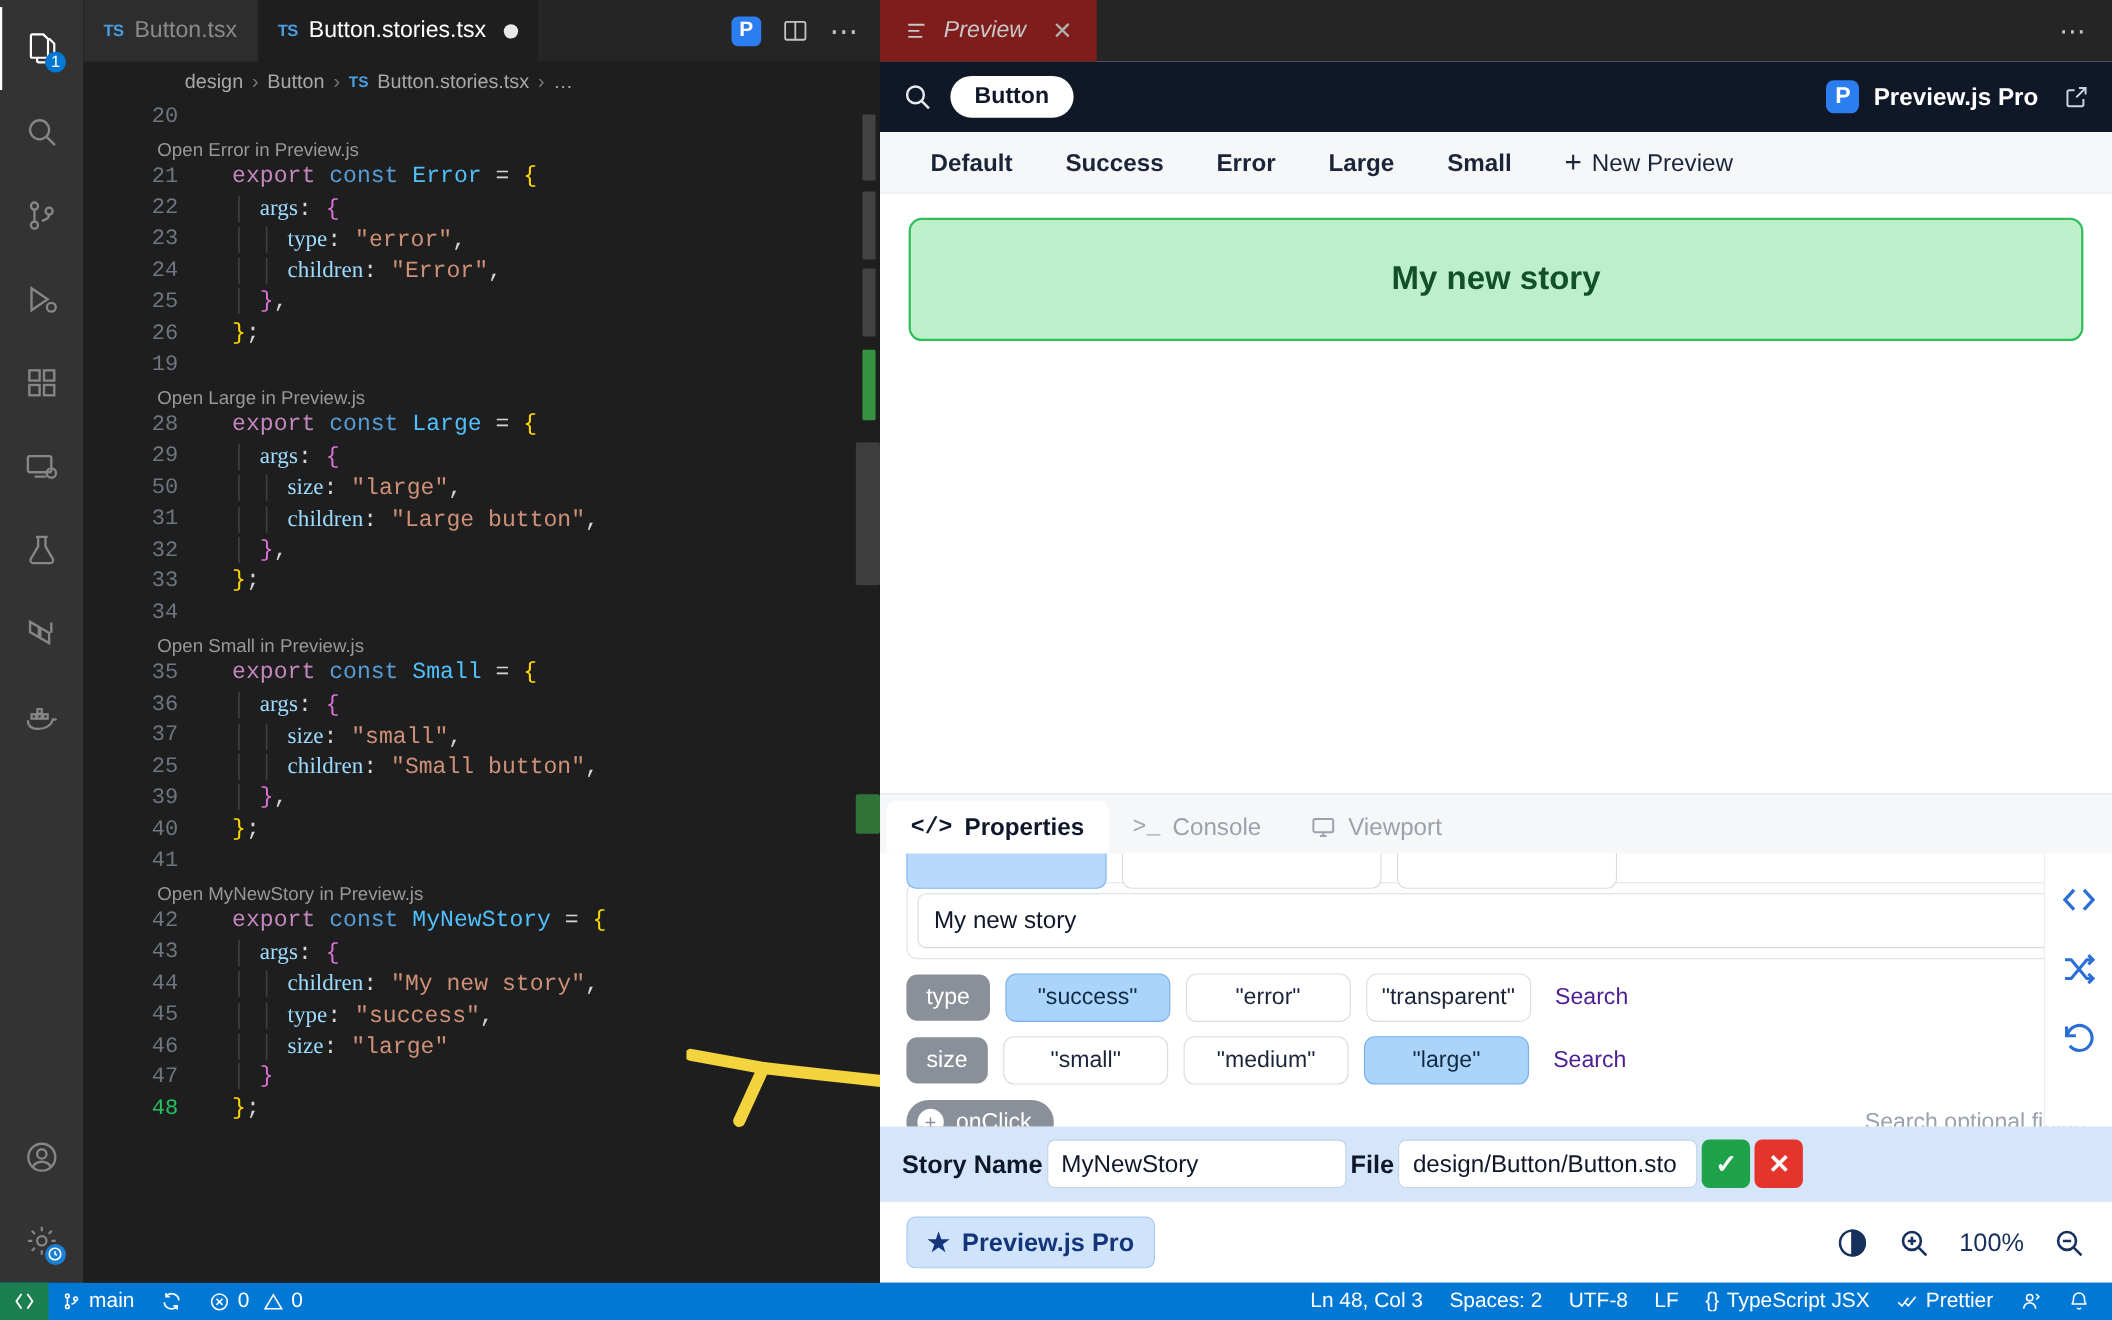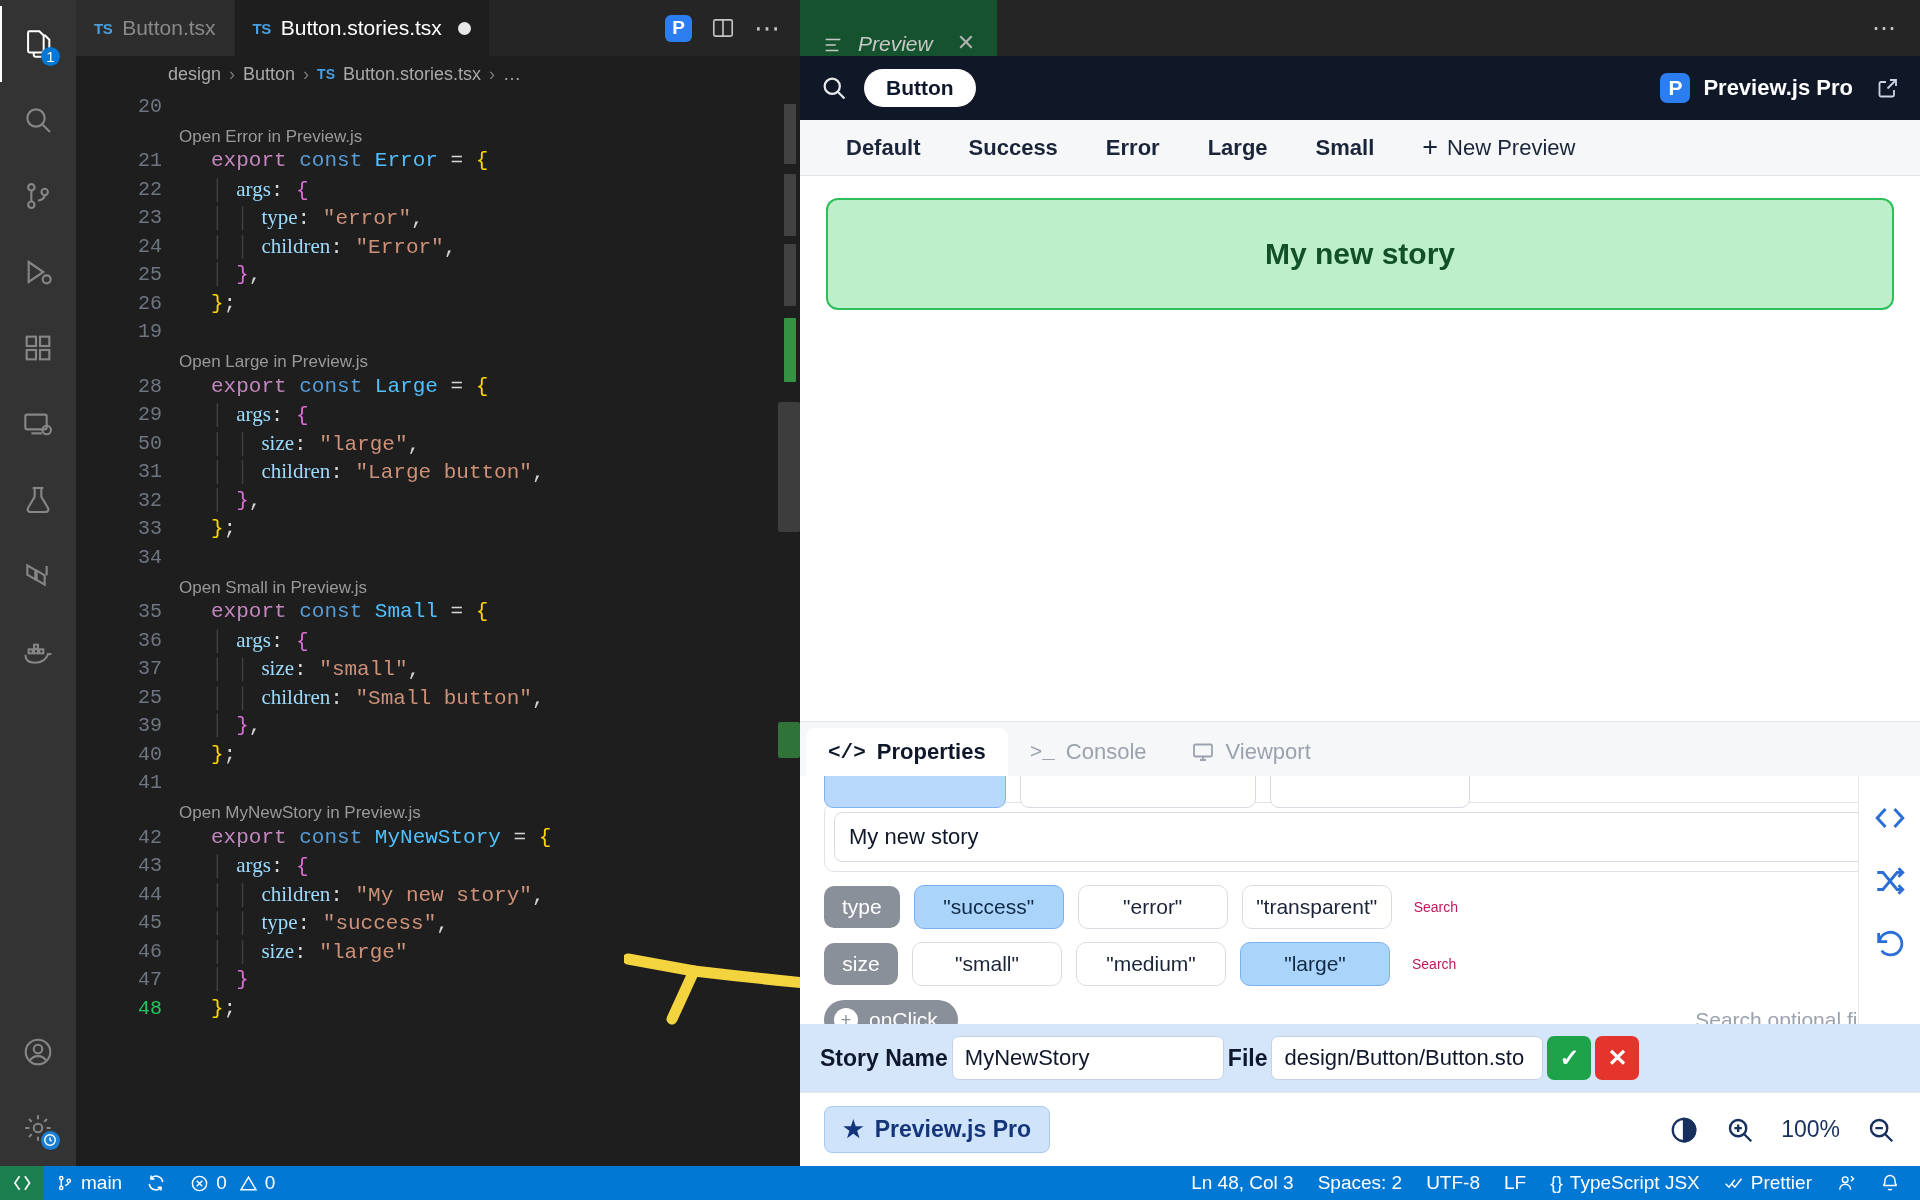--- a/index.html
+++ b/index.html
@@ -71,21 +71,21 @@
   .gutter-change { width: 5px; flex: 0 0 5px; background: transparent; }
   .gutter-change.mod { background: #3fb950; }
   .code-txt {
     font-family: "Liberation Mono", monospace; font-size: 21px; color: #d4d4d4;
     white-space: pre; padding-left: 22px;
   }
   .codelens {
     display: flex; height: 26px; align-items: flex-end;
   }
   .codelens .cl-text {
-    margin-left: 103px; font-size: 17px; color: #999999;
+    margin-left: 67px; font-size: 17px; color: #999999;
     font-family: "Liberation Sans", sans-serif;
   }
   .indent-guide { color: #404040; }
 
   
   .t-kw   { color: #c586c0; }  
   .t-decl { color: #569cd6; }  
   .t-var  { color: #4fc1ff; }
   .t-prop { color: #9cdcfe; font-family: Liberation Serif, serif; }
   .t-str  { color: #ce9178; }
@@ -99,21 +99,21 @@
   .mm-green { background: #3fb950; opacity: .75; }
   .scrollbar-v { position: absolute; right: 0; width: 22px; background: rgba(121,121,121,.35); border-radius: 2px; }
 
   
   .arrow-svg { position: absolute; left: 548px; top: 845px; pointer-events: none; }
 
   
   .preview-panel { width: 1120px; flex: 0 0 1120px; display: flex; flex-direction: column; background: #ffffff; min-width: 0; }
   .pv-titlebar { height: 56px; background: #252526; display: flex; align-items: center; }
   .pv-tab {
-    height: 56px; background: #14532d; display: flex; align-items: flex-end; gap: 14px;
+    height: 56px; background: #7f1d1d; display: flex; align-items: center; gap: 14px;
     padding: 0 22px; color: #c8c8c8; font-size: 21px; font-style: italic;
   }
   .pv-tab .close { color: #b0b0b0; font-style: normal; font-size: 22px; margin-left: 10px; }
   .pv-titlebar-right { margin-left: auto; padding: 0 24px; color: #c5c5c5; font-size: 24px; }
 
   .pv-header {
     height: 64px; background: #101828; display: flex; align-items: center;
     padding: 0 20px; gap: 16px;
   }
   .pv-search-icon { color: #e8eaed; display: flex; align-items: center; }
@@ -174,21 +174,21 @@
   .prop-row { display: flex; align-items: center; gap: 14px; margin-top: 13px; }
   .prop-key {
     background: #8a9099; color: #ffffff; font-size: 21px; border-radius: 10px;
     padding: 9px 18px; min-width: 74px; text-align: center;
   }
   .prop-opt {
     border: 1px solid #d9dde3; border-radius: 10px; background: #ffffff;
     color: #1b2539; font-size: 21px; padding: 9px 0; text-align: center; min-width: 150px;
   }
   .prop-opt.sel { background: #abd4fb; border-color: #79b0ef; color: #102a43; }
-  .prop-search { color: #be185d; font-size: 14px; margin-left: 8px; }
+  .prop-search { color: #4c1d95; font-size: 21px; margin-left: 8px; }
   .prop-x { color: #c4c9d0; font-size: 24px; margin-left: auto; padding-right: 6px; }
 
   .add-row { display: flex; align-items: center; margin-top: 14px; }
   .add-pill {
     background: #8a9099; color: #fff; border-radius: 999px; padding: 8px 20px 8px 10px;
     display: flex; align-items: center; gap: 11px; font-size: 21px;
   }
   .add-pill .plus-circ {
     width: 24px; height: 24px; border-radius: 50%; background: #ffffff; color: #8a9099;
     display: flex; align-items: center; justify-content: center; font-size: 18px; line-height: 1;

